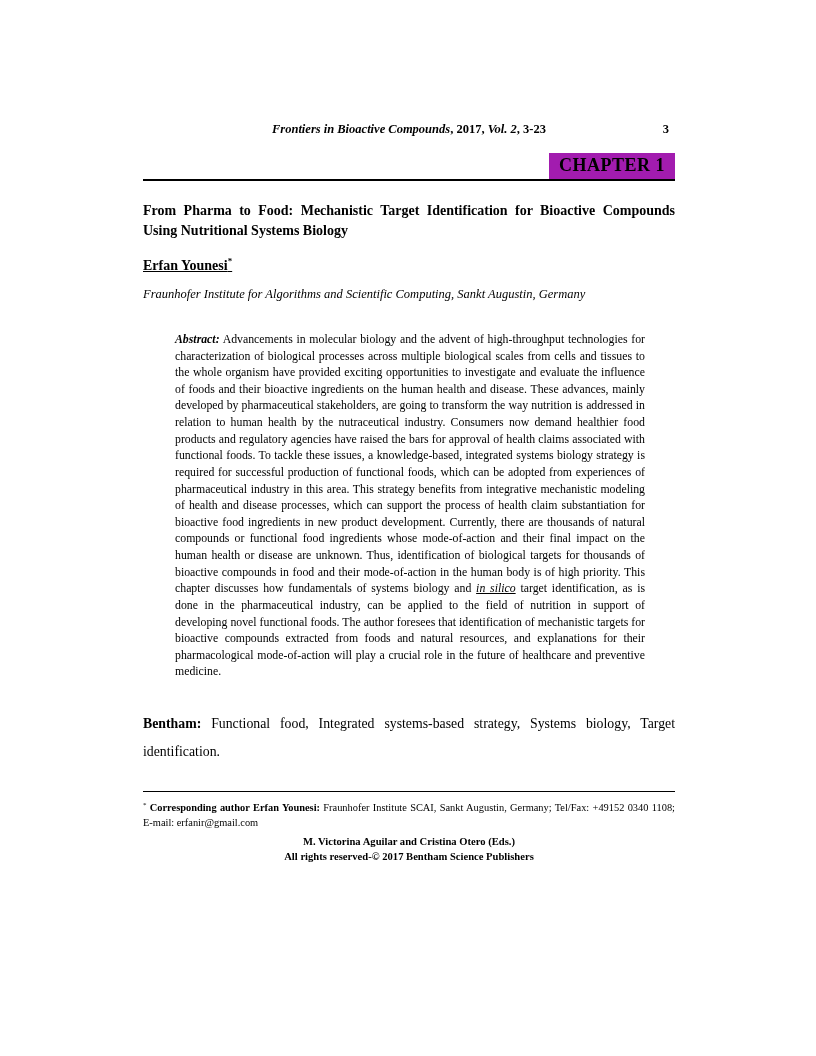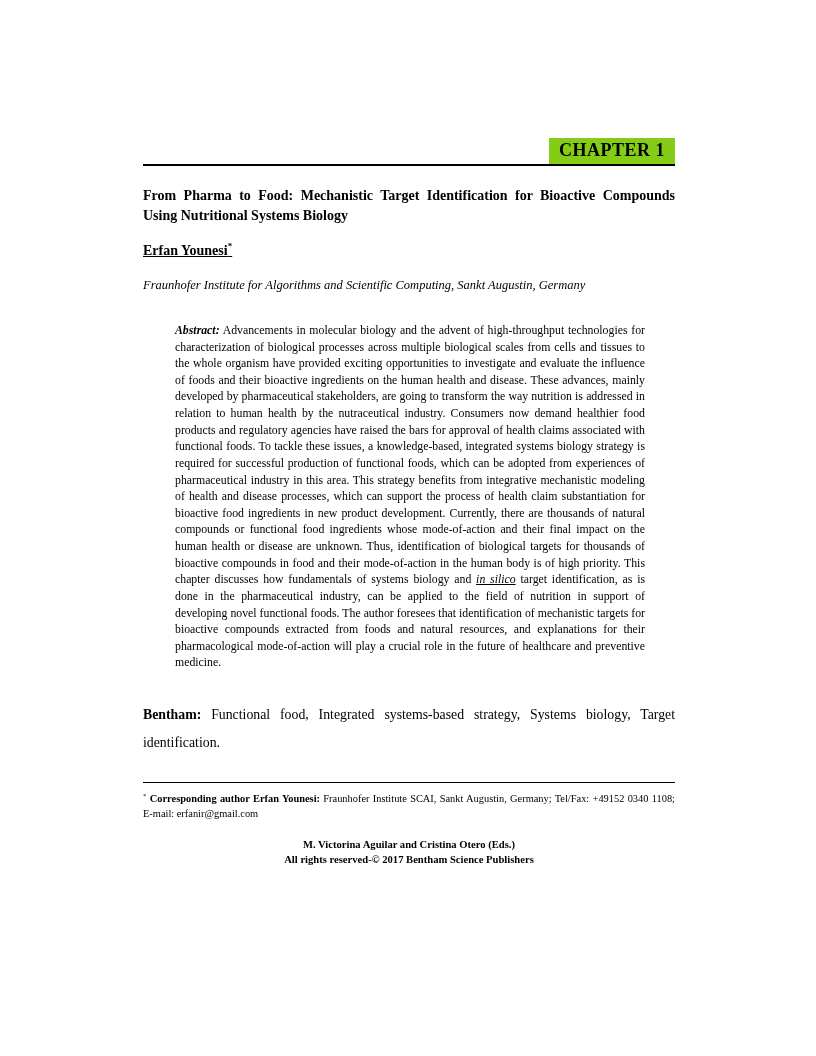--- a/index.html
+++ b/index.html
@@ -33,21 +33,21 @@
   .bi { font-weight: bold; font-style: italic; }
 
   
   .chapter-row {
     margin-top: 16px;
     text-align: right;
     border-bottom: 2.5px solid #000;
   }
   .chapter-badge {
     display: inline-block;
-    background: #84cc16;
+    background: #a21caf;
     font-weight: bold;
     font-size: 18px;
     letter-spacing: 0.5px;
     padding: 2px 10px 3px 10px;
   }
 
   
   .title {
     margin-top: 20px;
     font-size: 14px;
@@ -58,21 +58,21 @@
 
   
   .author {
     margin-top: 15px;
     font-size: 14px;
     font-weight: bold;
     text-decoration: underline;
   }
   .author sup { font-size: 9px; }
   .affiliation {
-    margin-top: 19px;
+    margin-top: 13px;
     font-size: 12.5px;
     font-style: italic;
   }
 
   
   .abstract {
     margin: 29px 30px 0 32px;
     font-size: 11.8px;
     line-height: 1.41;
     text-align: justify;
@@ -96,33 +96,37 @@
     padding-top: 9px;
     font-size: 10.4px;
     line-height: 1.35;
     text-align: justify;
   }
   .footnote sup { font-size: 7px; }
   .footnote .fb { font-weight: bold; }
 
   
   .footer {
-    margin-top: 16px;
+    margin-top: 4px;
     text-align: center;
     font-weight: bold;
     font-size: 10.6px;
     line-height: 1.45;
   }
 </style>
 </head>
 <body>
 
 <div class="page">
   <div class="content">
 
+    <div class="running-head">
+      <span class="bi">Frontiers in Bioactive Compounds</span><span class="b">, 2017, </span><span class="bi">Vol. 2</span><span class="b">, 3-23</span>
+      <span class="pageno">3</span>
+    </div>
 
     <div class="chapter-row">
       <span class="chapter-badge">CHAPTER 1</span>
     </div>
 
     <h1 class="title">From Pharma to Food: Mechanistic Target Identification for Bioactive Compounds Using Nutritional Systems Biology</h1>
 
     <div class="author">
       <span>Erfan Younesi</span><sup>*</sup>
     </div>

